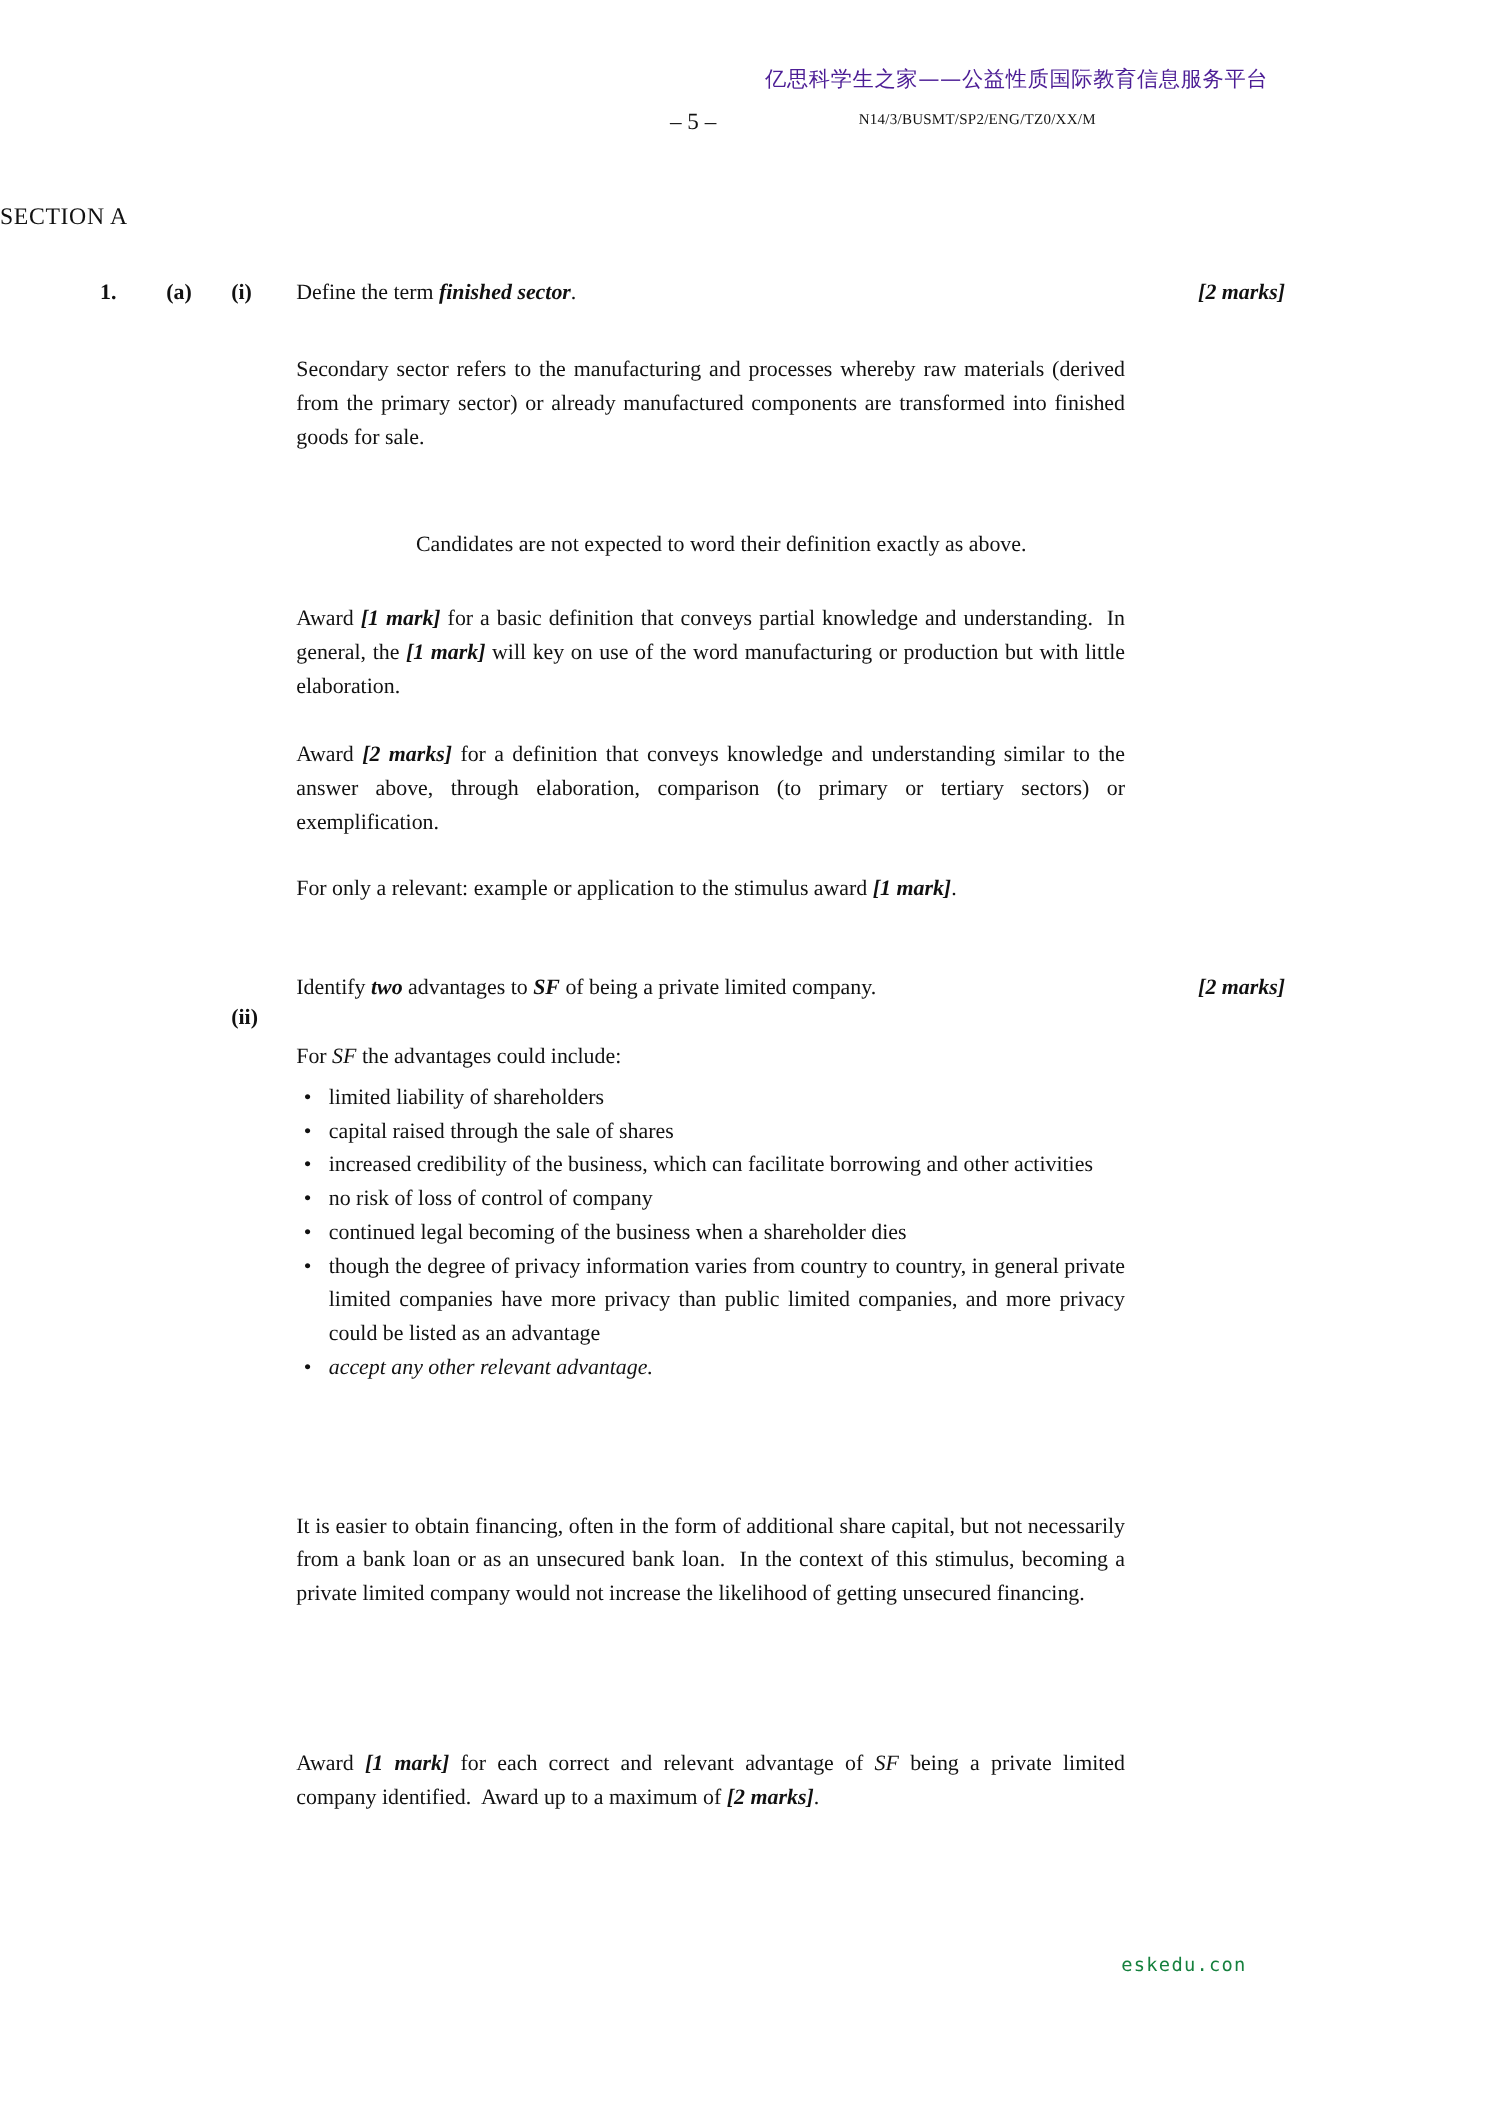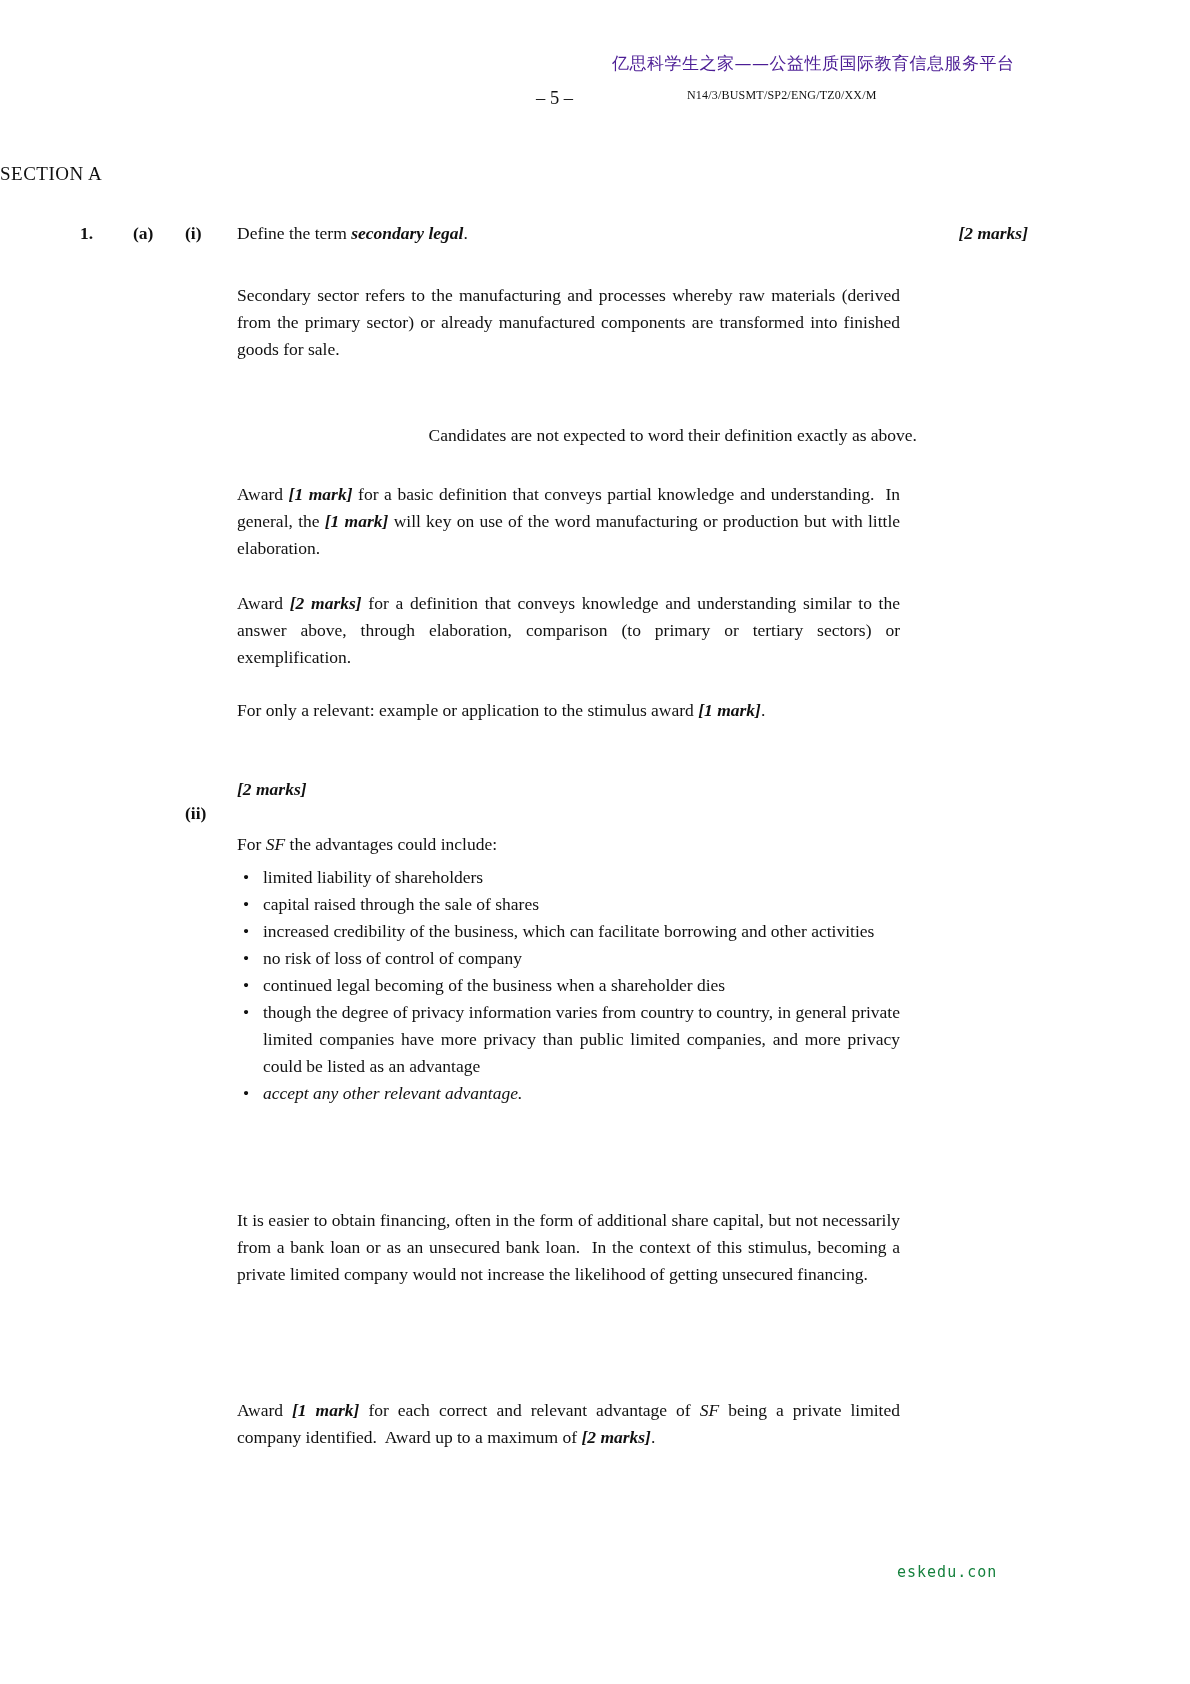--- a/index.html
+++ b/index.html
@@ -35,21 +35,21 @@
   #q1-heading-row{top:220px;}
   #q2-heading-row{top:776px;}
   .hrow .heading{font-weight:bold;white-space:nowrap;}
   .hrow .marks{font-weight:bold;font-style:italic;white-space:nowrap;}
   .para{
     left:237px;width:663px;
     font-size:17.5px;line-height:27px;
     text-align:justify;
   }
   #p-definition{top:282px;}
-  #p-candidates{top:422px;width:680px;text-align:right;}
+  #p-candidates{top:422px;width:680px;text-align:center;}
   #p-award1{top:481px;}
   #p-award2{top:590px;}
   #p-only{top:697px;}
   #p-intro{top:831px;text-align:left;}
   #bullet-list{left:237px;top:864px;width:663px;font-size:17.5px;line-height:27px;}
   .bullet-item{display:flex;align-items:flex-start;}
   .bullet-marker{flex:0 0 20px;padding-left:6px;box-sizing:content-box;}
   .bullet-text{flex:1 1 auto;text-align:justify;}
   #p-financing{top:1207px;}
   #p-award-each{top:1397px;}
@@ -71,30 +71,31 @@
 <div id="page-number" class="abs">– 5 –</div>
 <div id="paper-code" class="abs">N14/3/BUSMT/SP2/ENG/TZ0/XX/M</div>
 <div id="section-title" class="abs">SECTION A</div>
 
 <div id="q-number" class="abs qlabel">1.</div>
 <div id="q-part" class="abs qlabel">(a)</div>
 <div id="q-sub-i" class="abs qlabel">(i)</div>
 <div id="q-sub-ii" class="abs qlabel">(ii)</div>
 
 <div id="q1-heading-row" class="abs hrow">
-  <span class="heading"><span class="b">Define the term </span><span class="bi">secondary legal</span><span class="b">.</span></span>
+  <span class="heading"><span class="b">Define the term </span><span class="bi">finished sector</span><span class="b">.</span></span>
   <span class="marks">[2 marks]</span>
 </div>
 <div id="p-definition" class="abs para"><span>Secondary sector refers to the manufacturing and processes whereby raw materials (derived from the primary sector) </span><span class="b">or</span><span> already manufactured components are transformed into finished goods for sale.</span></div>
 <div id="p-candidates" class="abs para"><span>Candidates are </span><span class="b">not</span><span> expected to word their definition </span><span class="b">exactly</span><span> as above.</span></div>
 <div id="p-award1" class="abs para"><span>Award </span><span class="bi">[1 mark]</span><span> for a basic definition that conveys partial knowledge and understanding.&nbsp; In general, the </span><span class="bi">[1 mark]</span><span> will key on use of the word manufacturing or production but with little elaboration.</span></div>
 <div id="p-award2" class="abs para"><span>Award </span><span class="bi">[2 marks]</span><span> for a definition that conveys knowledge and understanding similar to the answer above, through elaboration, comparison (to primary or tertiary sectors) or exemplification.</span></div>
 <div id="p-only" class="abs para"><span>For </span><span class="b">only</span><span> a relevant: example </span><span class="b">or</span><span> application to the stimulus award </span><span class="bi">[1 mark]</span><span>.</span></div>
 
 <div id="q2-heading-row" class="abs hrow">
+  <span class="heading"><span class="b">Identify </span><span class="bi">two</span><span class="b"> advantages to </span><span class="bi">SF</span><span class="b"> of being a private limited company.</span></span>
   <span class="marks">[2 marks]</span>
 </div>
 <div id="p-intro" class="abs para"><span>For </span><span class="i">SF</span><span> the advantages could include:</span></div>
 <div id="bullet-list" class="abs">
     <div class="bullet-item">
       <span class="bullet-marker">•</span>
       <span class="bullet-text"><span>limited liability of shareholders</span></span>
     </div>
     <div class="bullet-item">
       <span class="bullet-marker">•</span>

